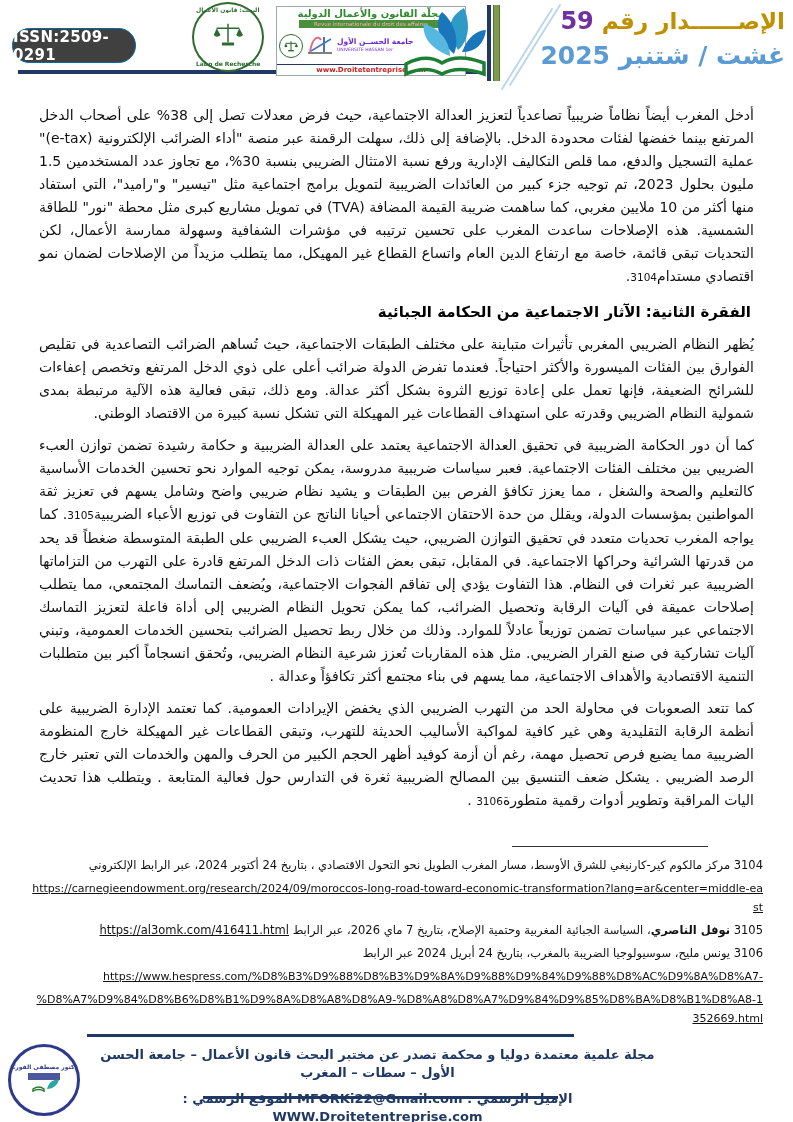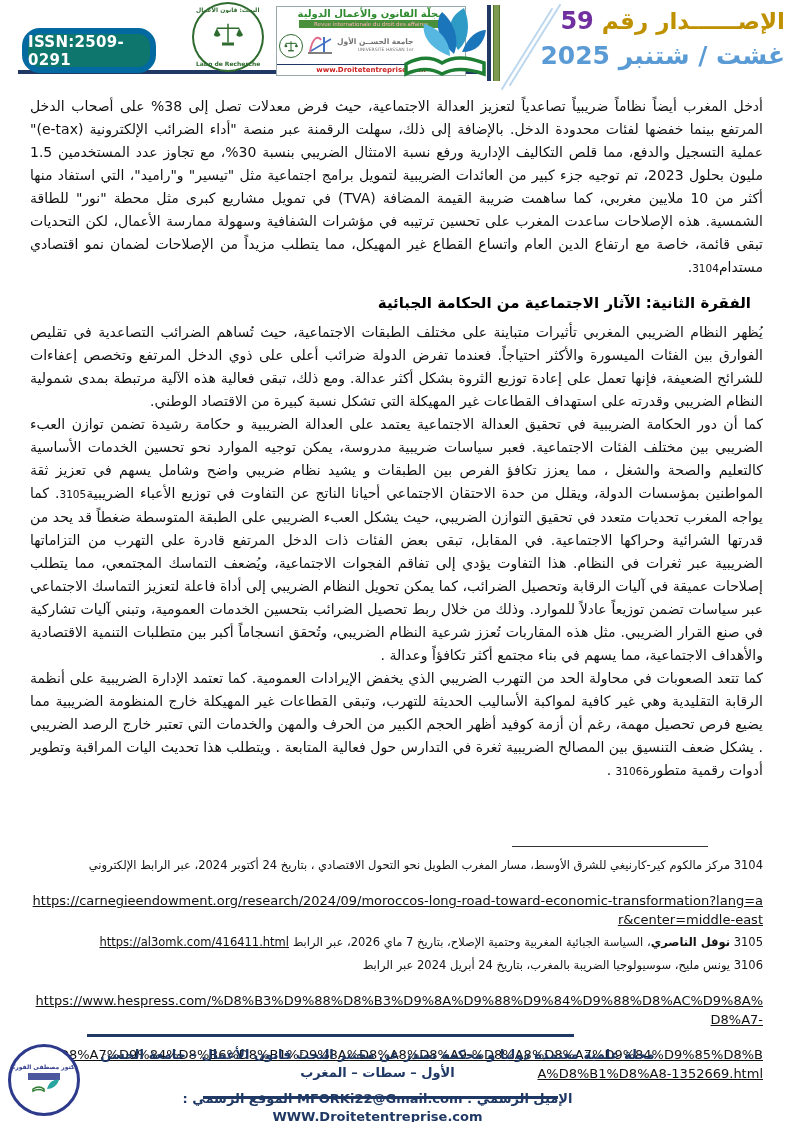--- a/index.html
+++ b/index.html
@@ -1,66 +1,66 @@
 <!DOCTYPE html>
 <html lang="ar"><head>
 <meta charset="utf-8">
 <style>
   html,body{margin:0;padding:0;background:#fff;}
   .page{position:relative;width:793px;height:1122px;margin:0 auto;background:#ffffff;
         font-family:"DejaVu Sans","Liberation Sans",sans-serif;overflow:hidden;}
 
   
   .header-rule{position:absolute;left:18px;top:70px;width:462px;height:4px;background:#1F3864;z-index:1;}
-  .issn-pill{position:absolute;left:22px;top:28px;width:122px;height:33px;border-radius:18px;
-             background:#0f766e;border:6px solid #0369a1;color:#fff;font-weight:bold;font-size:15px;
+  .issn-pill{position:absolute;left:12px;top:28px;width:122px;height:33px;border-radius:18px;
+             background:#404040;border:1px solid #0369a1;color:#fff;font-weight:bold;font-size:15px;
              display:flex;align-items:center;justify-content:center;z-index:3;letter-spacing:.3px;}
   .stamp{position:absolute;left:192px;top:2px;width:72px;height:70px;border-radius:50%;
          border:2px solid #2f6b2f;background:#fff;display:flex;flex-direction:column;align-items:center;
          justify-content:space-between;padding:3px 2px;box-sizing:border-box;z-index:3;}
   .stamp-txt{font-size:6px;color:#2f6b2f;font-weight:bold;text-align:center;line-height:6px;white-space:nowrap;overflow:hidden;max-width:64px;}
   .banner{position:absolute;left:276px;top:6px;width:190px;height:70px;background:#fff;
           border:1px solid #9aa;box-sizing:border-box;z-index:2;display:flex;flex-direction:column;}
   .banner-title{color:#2e8b2e;font-weight:bold;font-size:10px;text-align:center;line-height:13px;white-space:nowrap;overflow:hidden;}
   .banner-sub{background:#4a8f3c;color:#ffb3b3;font-size:5.5px;text-align:center;line-height:8px;
               margin:0 22px;white-space:nowrap;overflow:hidden;}
   .banner-mid{flex:1;display:flex;align-items:center;justify-content:flex-start;gap:3px;padding:1px 2px;}
   .mini-stamp{width:22px;height:22px;border-radius:50%;border:1px solid #2f6b2f;display:flex;
               align-items:center;justify-content:center;flex:none;}
-  .univ{color:#737373;text-align:right;line-height:8px;}
+  .univ{color:#6d28d9;text-align:left;line-height:8px;}
   .univ-ar{font-size:7.5px;font-weight:bold;}
   .univ-la{font-size:4.5px;}
   .banner-site{color:#c22;font-size:7px;font-weight:bold;text-align:center;line-height:10px;
                border-top:1px solid #1F3864;white-space:nowrap;overflow:hidden;}
   .book-logo{position:absolute;left:398px;top:6px;z-index:4;}
   .vbar{position:absolute;top:5px;height:76px;z-index:2;}
   .vbar-navy{left:487px;width:4px;background:#1F3864;}
   .vbar-green{left:493px;width:5px;background:#7E9B51;border-left:1px solid #55752f;border-right:1px solid #55752f;}
   .issue-block{position:absolute;left:505px;top:4px;right:0;height:82px;direction:rtl;text-align:right;
                padding-right:8px;z-index:2;}
   .issue-line{font-size:23px;font-weight:bold;color:#BF9000;line-height:34px;white-space:nowrap;}
   .issue-num{color:#7030A0;font-size:24px;}
   .date-line{font-size:25px;font-weight:bold;color:#5B9BD5;line-height:36px;white-space:nowrap;}
   .diag{position:absolute;background:#BDD7EE;height:2px;transform:rotate(-58deg);z-index:1;}
   .diag1{left:-18px;top:40px;width:96px;}
   .diag2{left:-26px;top:44px;width:96px;}
 
   
   .content{position:absolute;top:95px;left:30px;right:30px;height:800px;overflow:hidden;
            direction:rtl;text-align:justify;color:#111;font-size:14px;line-height:23px;}
-  .content p{margin:0;}
+  .content p{margin:9px;}
   .content h3{margin:12px 12px 6px 0;font-size:15px;font-weight:bold;color:#000;}
   .fnref{font-size:10.5px;}
 
   
   .footnotes{position:absolute;top:846px;left:30px;right:30px;direction:rtl;color:#111;}
   .fn-sep{border-top:1.5px solid #333;width:196px;margin:0 55px 8px 0;}
   .fn{font-size:11.5px;line-height:20px;margin:3px 0 0 0;text-align:right;}
   .fn-author{font-weight:bold;}
-  .fn-url{direction:ltr;text-align:right;font-size:13px;line-height:19px;margin:16px 0 0 0;}
+  .fn-url{direction:ltr;text-align:right;font-size:11px;line-height:19px;margin:4px 0 0 0;}
   .fn a, .fn-url a{color:#111;text-decoration:underline;cursor:pointer;word-break:break-all;}
 
   
   .footer-rule-1{position:absolute;left:87px;top:1034px;width:487px;height:3px;background:#1F3864;}
   .footer-rule-2{position:absolute;left:203px;top:1096px;width:355px;height:3px;background:#1F3864;}
   .badge{position:absolute;left:664px;top:1026px;width:76px;height:76px;z-index:3;}
   .badge-sq{position:absolute;left:14px;top:14px;width:48px;height:48px;background:#FFC000;
             border:3px solid #2E74B5;box-sizing:border-box;}
   .badge-sq.rot{transform:rotate(45deg);}
   .badge-num{position:absolute;inset:0;display:flex;align-items:center;justify-content:center;

